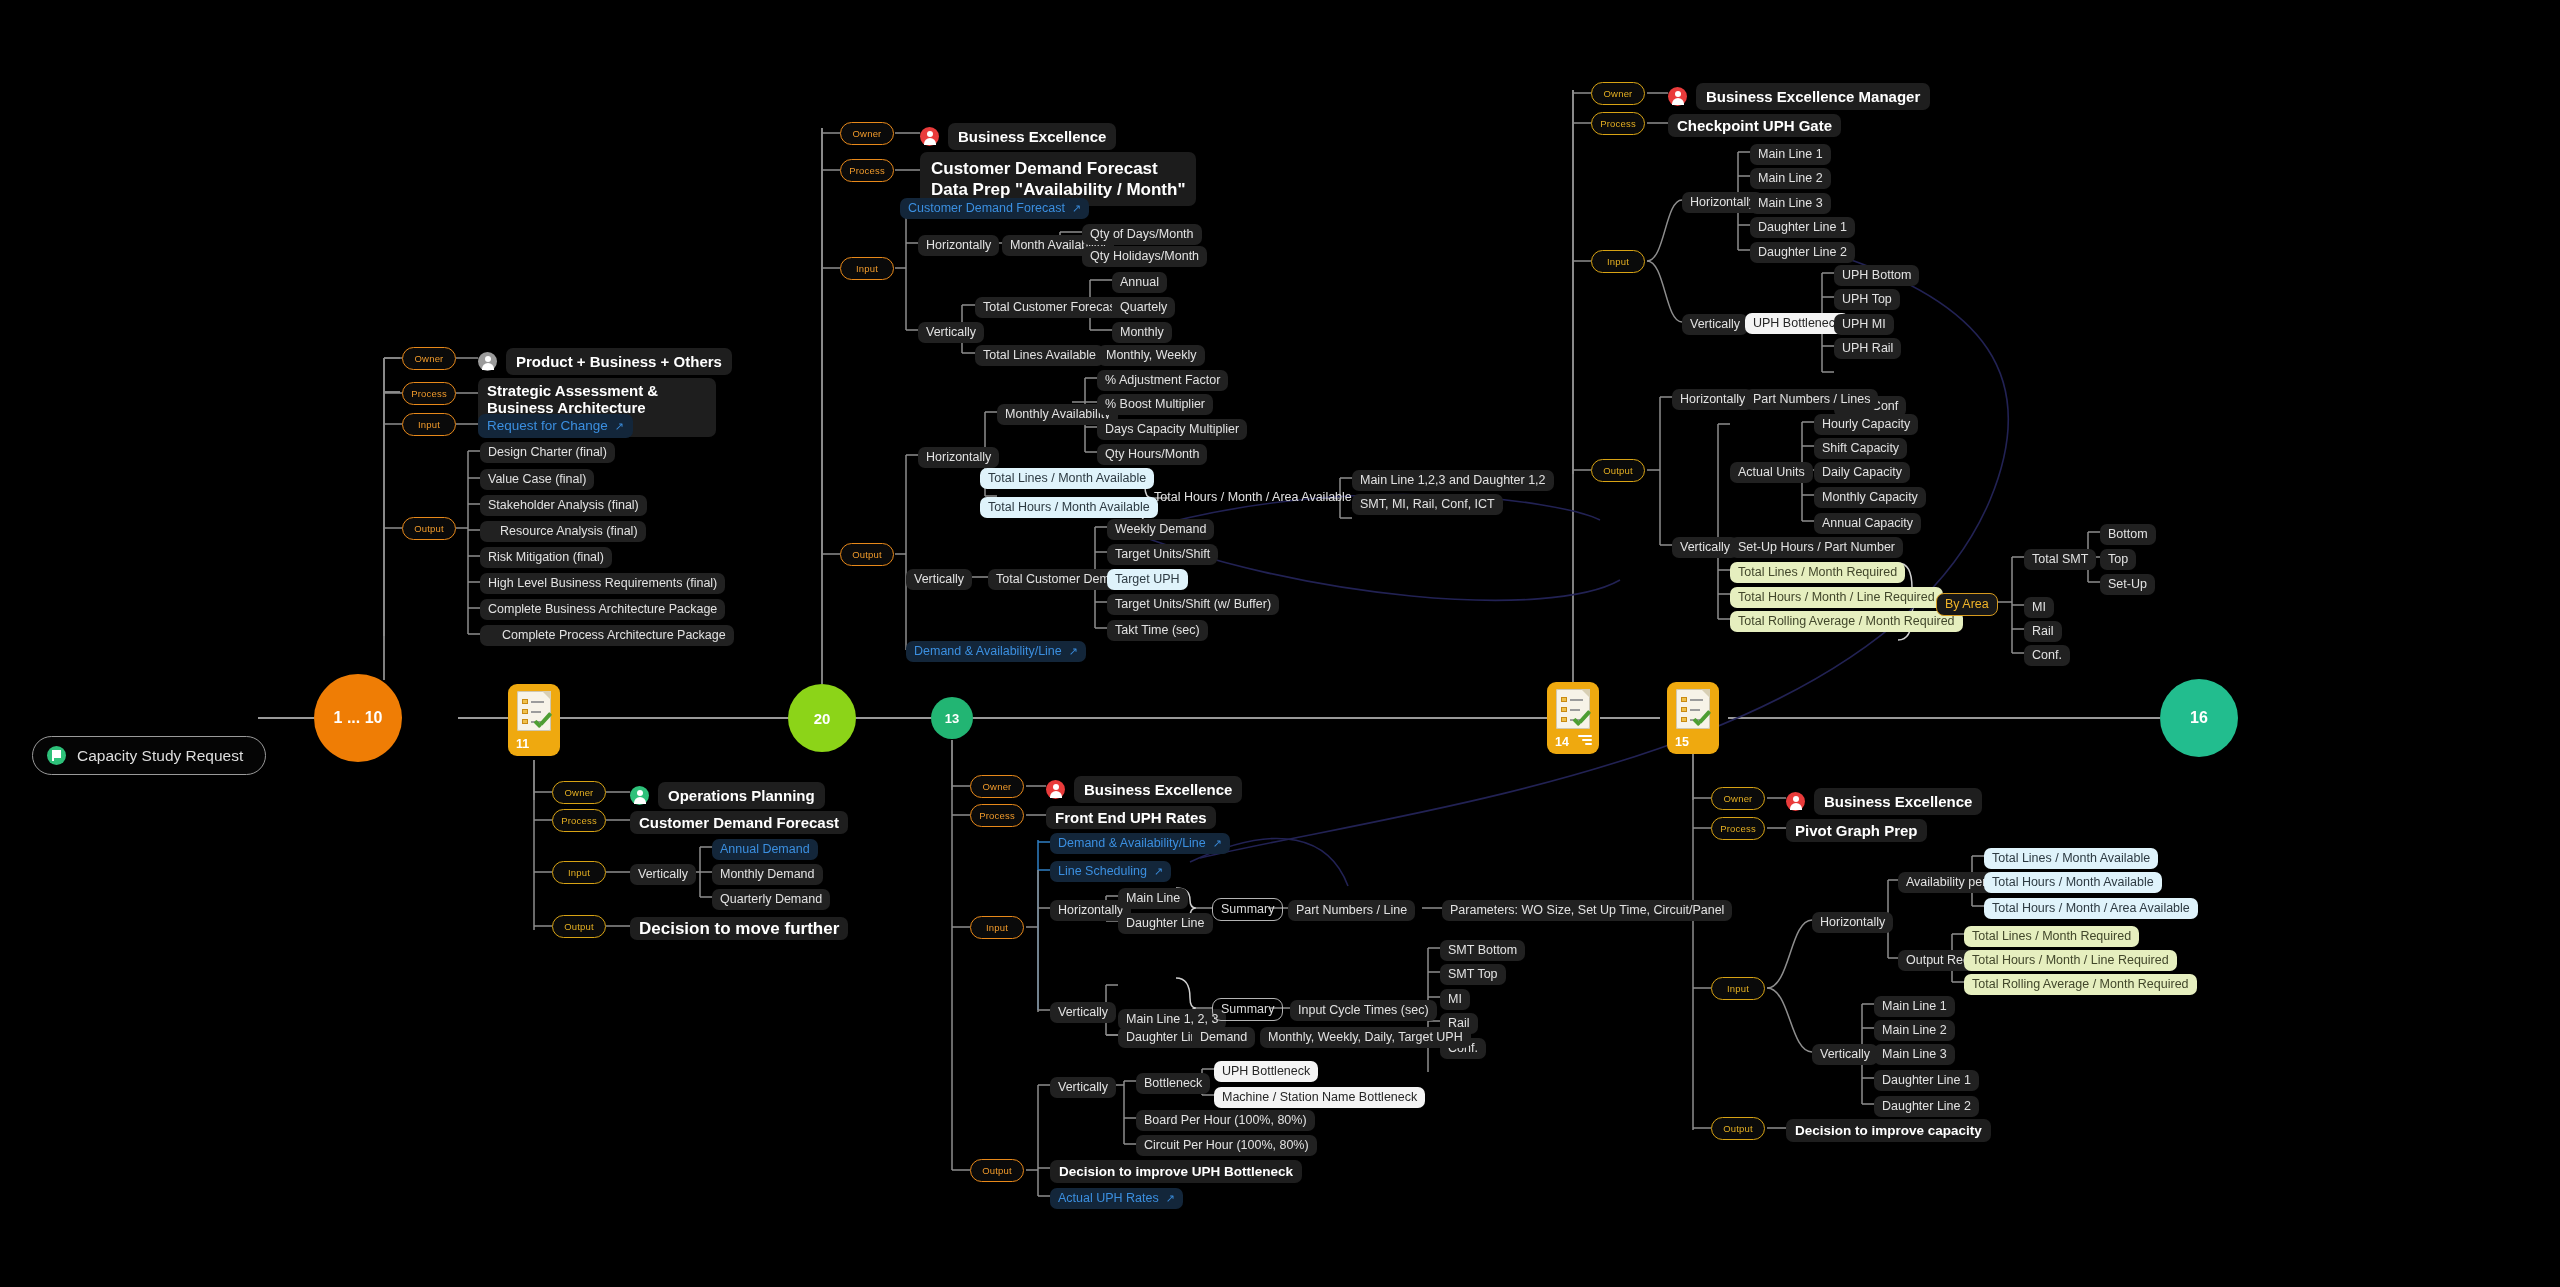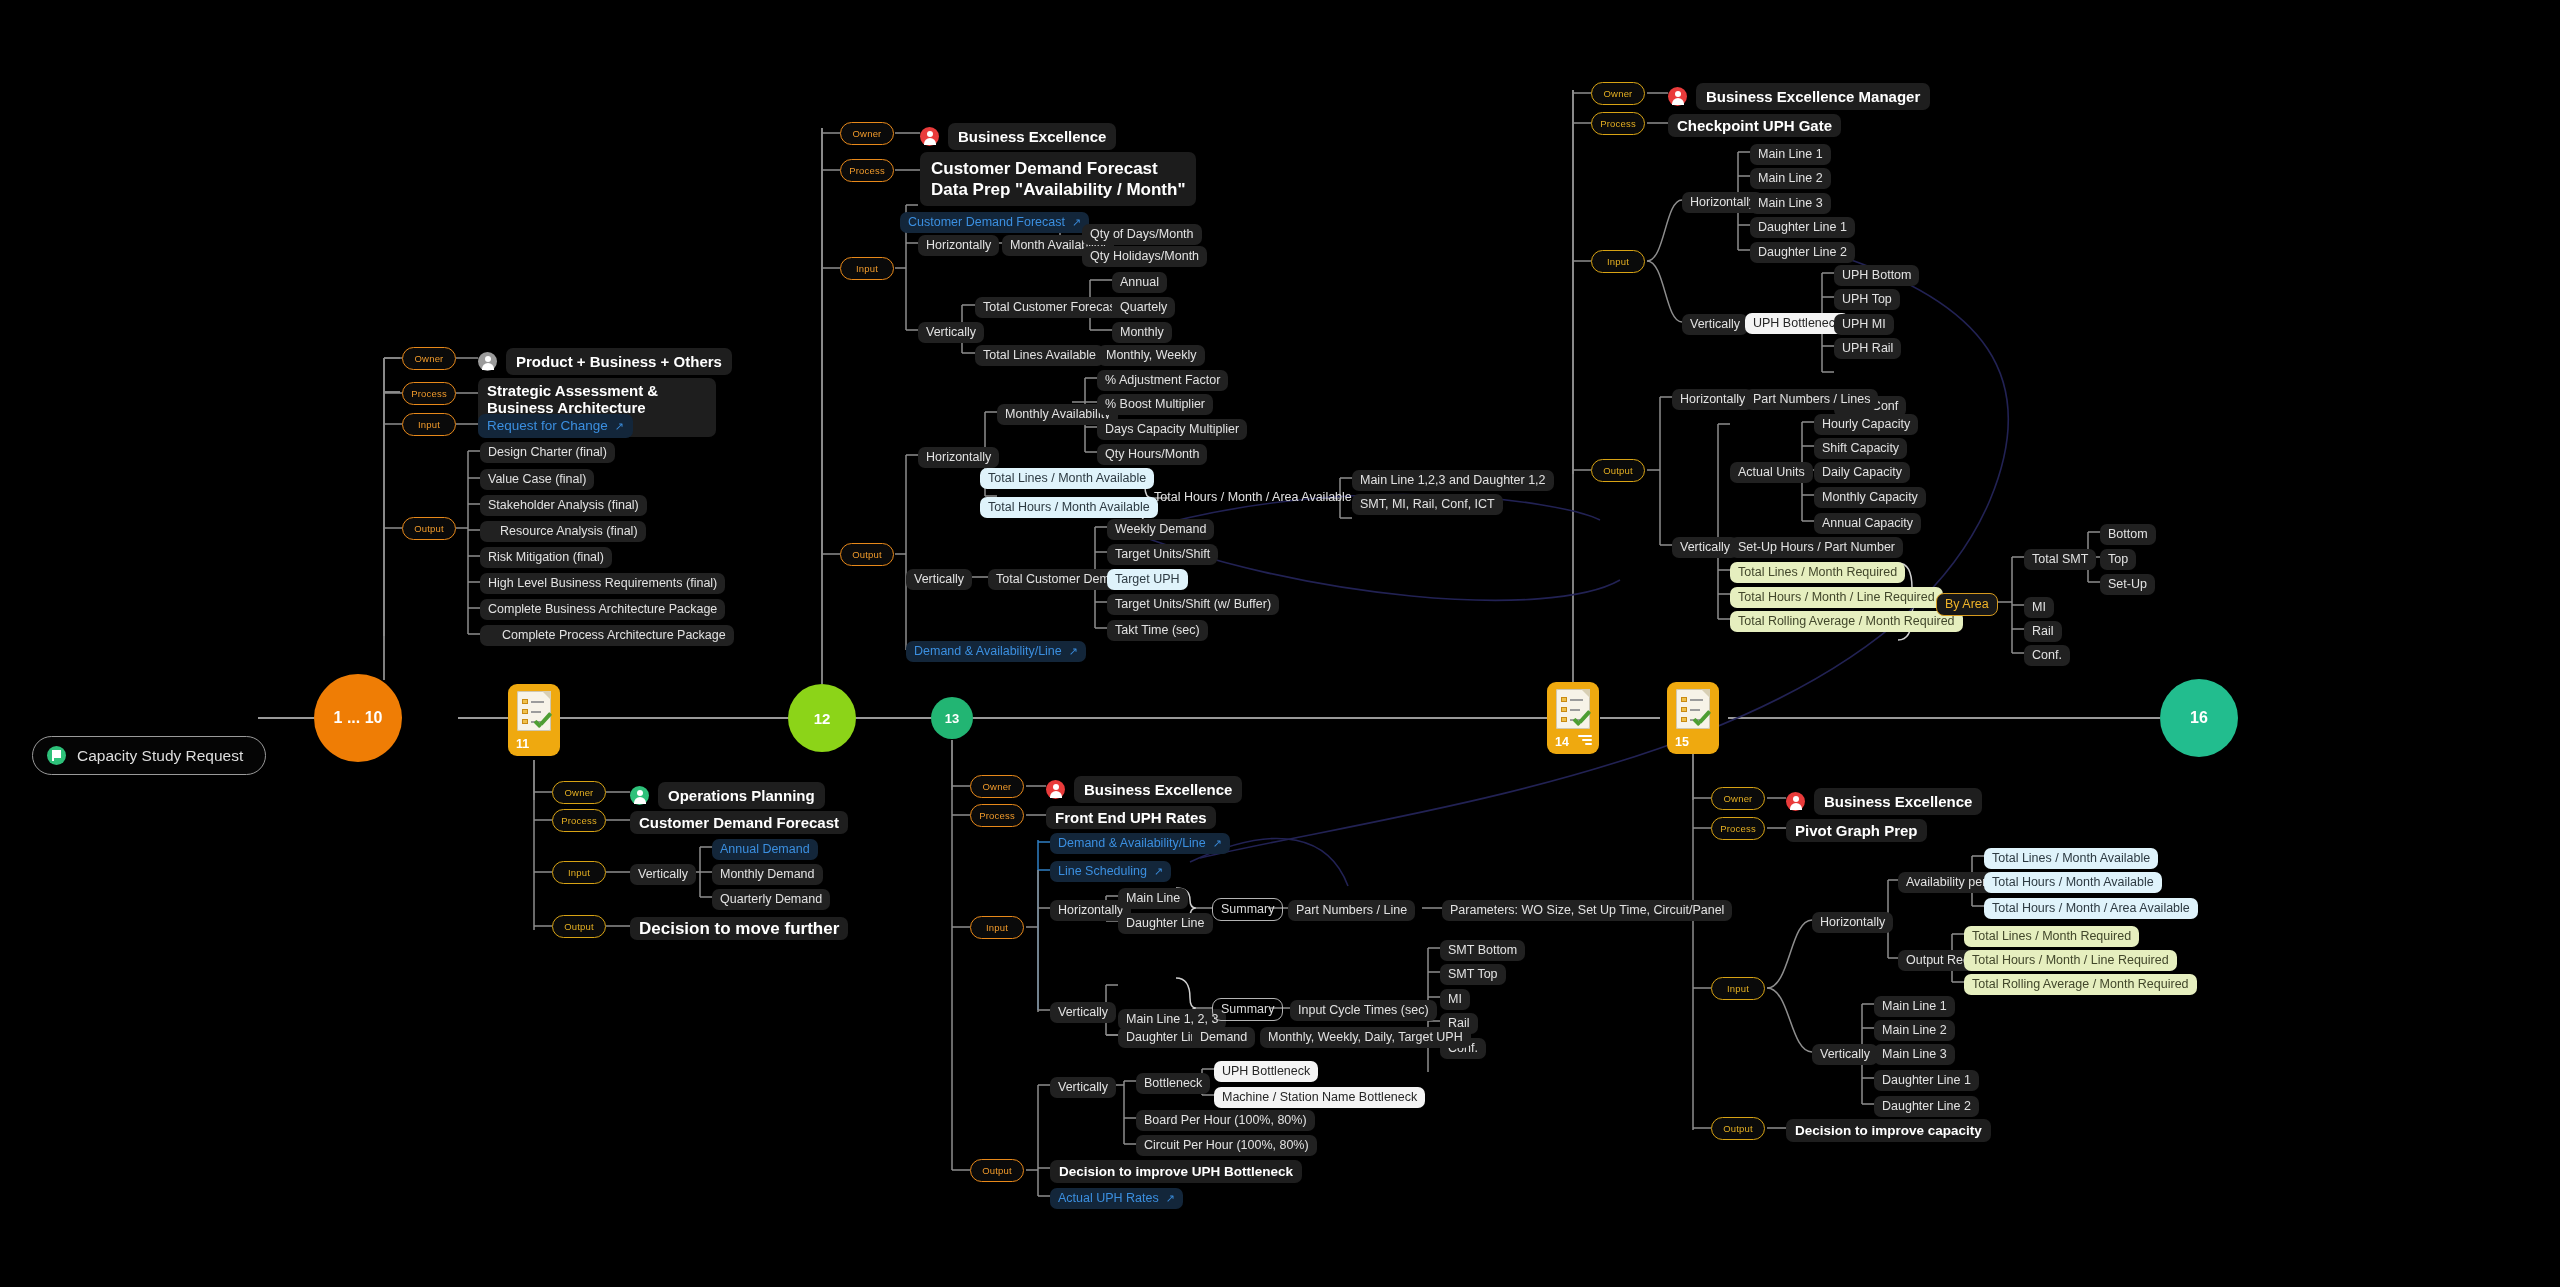--- a/index.html
+++ b/index.html
@@ -401,21 +401,21 @@
         <div class="r" style="top:28px"></div>
     <div class="l" style="top:10px; width:13px"></div>
         <div class="l" style="top:20px; width:10px"></div>
         <div class="l" style="top:30px; width:13px"></div>
     <div class="chk"></div>
   </div>
   <span class="num">11</span>
 </div>
 
 <div class="circ" style="left:788px; top:684px; width:68px; height:68px; background:#8cd418; font-size:15px;">
-  <span>12</span>
+  <span>20</span>
 </div>
 
 <div class="circ" style="left:931px; top:697px; width:42px; height:42px; background:#22b573; font-size:13px;">
   <span>13</span>
 </div>
 
 <div class="doc" style="left:1547px; top:682px;">
   <div class="sheeticon">
     <div class="pg"></div>
         <div class="fold"></div>
@@ -521,21 +521,21 @@
     </div>
 
 <div class="owner" style="left:920px; top:123px;">
   <span class="avatar red"></span>
   <span class="txt">Business Excellence</span>
 </div>
 <div class="chip big" style="left:920px; top:152px; line-height:21px;">
   <div>Customer Demand Forecast</div>
   <div>Data Prep "Availability / Month"</div>
 </div>
-<div class="chip sm link" style="left:900px; top:212px;"><span>Customer Demand Forecast</span><span class="ext">↗</span></div>
+<div class="chip sm link" style="left:900px; top:198px;"><span>Customer Demand Forecast</span><span class="ext">↗</span></div>
 
 <div class="chip sm" style="left:918px; top:235px;">Horizontally</div>
 <div class="chip sm" style="left:1002px; top:235px;">Month Availability</div>
 <div class="chip sm" style="left:1082px; top:224px;">Qty of Days/Month</div>
 <div class="chip sm" style="left:1082px; top:246px;">Qty Holidays/Month</div>
 
 <div class="chip sm" style="left:918px; top:322px;">Vertically</div>
 <div class="chip sm" style="left:975px; top:297px;">Total Customer Forecast</div>
 <div class="chip sm" style="left:1112px; top:272px;">Annual</div>
 <div class="chip sm" style="left:1112px; top:297px;">Quartely</div>

